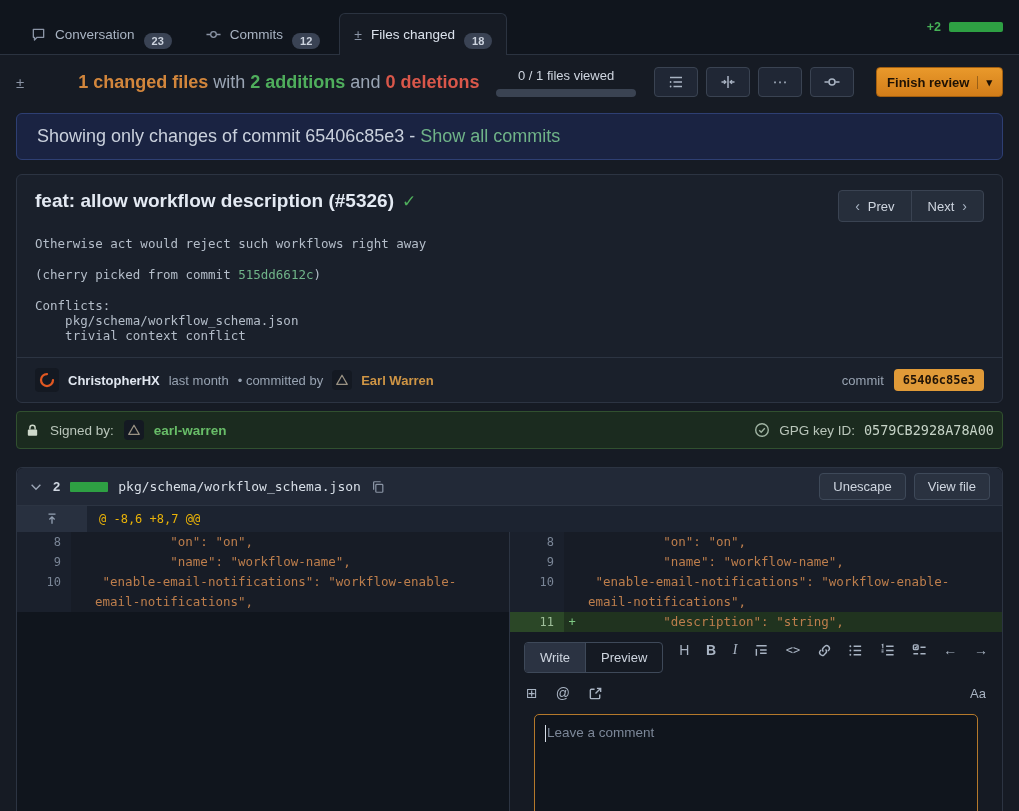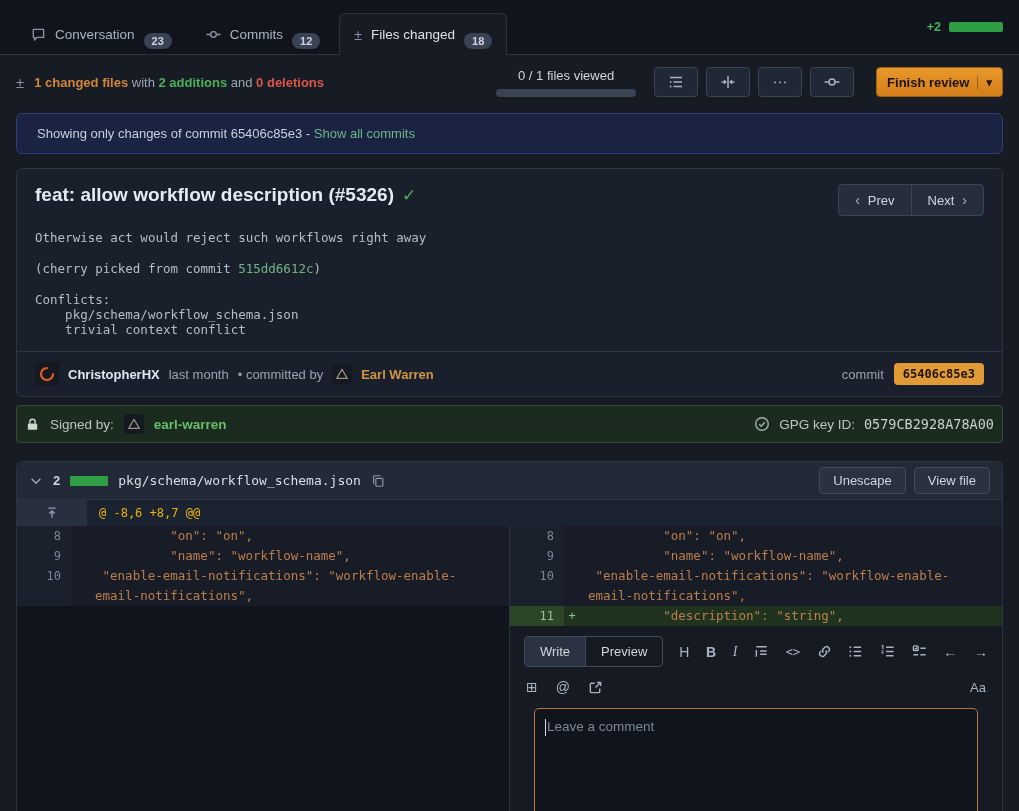--- a/index.html
+++ b/index.html
@@ -21,37 +21,37 @@
   .tab.active { background:#161b24; border-color:#2b3340; color:#dbe2ec; }
   .tab .glyph { font-size:14px; color:#8b95a6; }
   .count-badge { background:#3a4354; color:#ccd3de; border-radius:10px; font-size:11px; font-weight:700; padding:2px 8px;margin-top:12px; }
   .topbar-right { margin-left:auto; align-self:center; display:flex; align-items:center; gap:8px; }
   .diffstat-plus { color:#46b157; font-weight:700; font-size:12.5px; }
   .diffstat-bar { width:54px; height:10px; background:#2ea043; border-radius:2px; }
 
   
   .toolbar { display:flex; align-items:center; padding:12px 16px 10px; gap:8px; flex:none; }
   .pm-glyph { color:#8b95a6; font-size:15px; margin-right:2px; }
-  .summary { color:#9aa5b4; font-size:13px; }
+  .summary { color:#9aa5b4; font-size:18px;margin-left:44px; }
   .sum-orange { color:#d2863c; font-weight:700; }
   .sum-green { color:#4fae5c; font-weight:700; }
   .sum-red { color:#d9574a; font-weight:700; }
   .viewed { margin-left:auto; display:flex; flex-direction:column; align-items:center; gap:6px; margin-right:10px;text-align:right; }
   .viewed-text { color:#cfd6e0; font-size:13px; }
   .viewed-bar { width:140px; height:8px; background:#3a4352; border-radius:4px; }
   .icon-btn { width:44px; height:30px; background:#202735; border:1px solid #3a4352; border-radius:4px;
               color:#a9b4c3; display:flex; align-items:center; justify-content:center; cursor:pointer; font-size:15px; }
   .finish-btn { height:30px; margin-left:14px; background:linear-gradient(180deg,#e9992b,#d27d19); color:#1d1105;
                 font-weight:700; font-size:13px; border:1px solid #a35f10; border-radius:4px; padding:0 10px;
                 display:flex; align-items:center; gap:8px; cursor:pointer; }
   .finish-caret { border-left:1px solid rgba(0,0,0,.3); padding-left:8px; font-size:11px; }
 
   
   .banner { margin:6px 16px 14px; background:#1a2342; border:1px solid #2e3f73; border-radius:6px;
-            padding:12px 20px; font-size:13px; color:#c9d0dc; flex:none; }
+            padding:12px 20px; font-size:18px; color:#c9d0dc; flex:none; }
   .banner a { color:#6fb388; text-decoration:none; cursor:pointer; }
 
   
   .commit-panel { margin:0 16px 8px; background:#1a202b; border:1px solid #2c3442; border-radius:6px; flex:none; }
   .commit-head { display:flex; align-items:flex-start; padding:15px 18px 4px; }
   .commit-title { font-size:19px; font-weight:600; color:#e4eaf3; }
   .title-check { color:#4fae5c; font-size:17px; margin-left:8px; }
   .nav-group { margin-left:auto; display:flex; }
   .nav-btn { background:#262e3b; border:1px solid #3a4352; color:#cfd6e0; font-size:13px; padding:7px 16px;
              display:flex; gap:8px; align-items:center; cursor:pointer; }
@@ -109,21 +109,21 @@
           font-size:12px; color:#7fca84; line-height:20px; }
   .code { flex:1; min-width:0; padding-left:8px; padding-right:12px;
           font-family:"DejaVu Sans Mono","Liberation Mono",monospace; font-size:12.5px; line-height:20px;
           color:#bd7e4c; white-space:pre-wrap; overflow-wrap:break-word; }
   .drow.added { background:#20331f; }
   .drow.added .ln { background:#2b4727; color:#9fbf9a; }
   .filler { flex:1; background:#10151d; }
 
   
   .editor { flex:1; background:#151a23; padding:10px 14px 0; display:flex; flex-direction:column; min-height:0; }
-  .ed-top { display:flex; align-items:center; flex:none; }
+  .ed-top { display:flex; align-items:flex-start; flex:none; }
   .seg { display:flex; border:1px solid #3e4959; border-radius:4px; overflow:hidden; flex:none; }
   .seg-btn { padding:7px 15px; font-size:13px; color:#cfd6e0; background:transparent; border:none; cursor:pointer; }
   .seg-btn.active { background:#2b3342; border-right:1px solid #3e4959; }
   .ed-icons { flex:1; display:flex; align-items:center; justify-content:space-between; margin-left:16px; color:#a9b4c3; }
   .tico { font-size:14px; cursor:pointer; color:#a9b4c3; background:none; border:none; font-family:inherit; }
   .tico.bold { font-weight:700; }
   .tico.italic { font-style:italic; font-family:"Liberation Serif","DejaVu Serif",serif; }
   .tico.codeg { font-family:"DejaVu Sans Mono","Liberation Mono",monospace; font-size:12px; }
   .sico { cursor:pointer; color:#a9b4c3; background:none; border:none; display:flex; align-items:center; }
   .ed-row2 { display:flex; align-items:center; gap:18px; padding:12px 2px 0; color:#a9b4c3; flex:none; }

